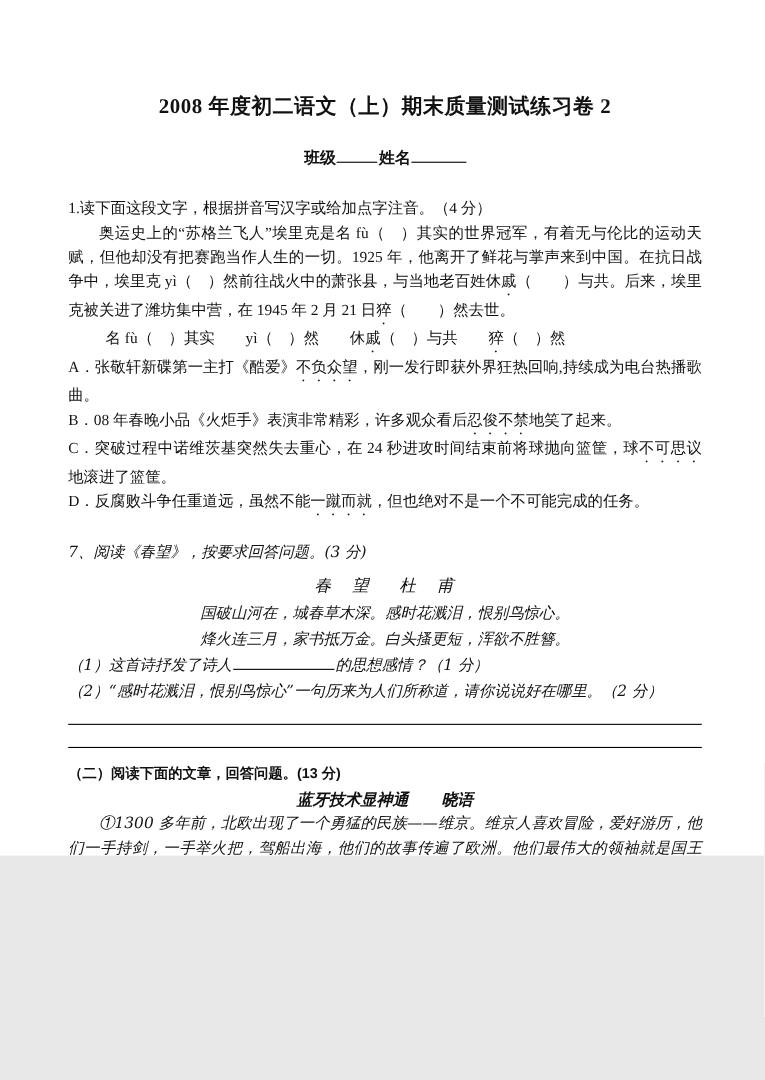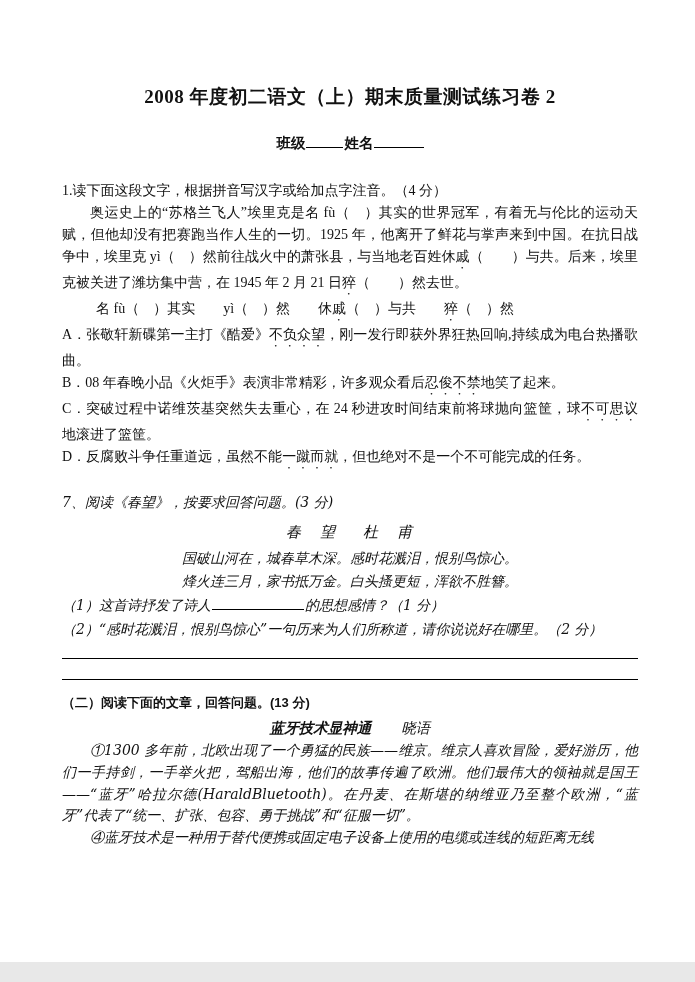--- a/index.html
+++ b/index.html
@@ -1,18 +1,18 @@
 <!DOCTYPE html>
 <html><head>
 <meta charset="utf-8">
 <style>
   * { margin:0; padding:0; box-sizing:border-box; }
   html,body { background:#e8e8e8; }
   .doc {
-    width:695px; height:962px; margin:0 auto; background:#ffffff;
+    width:695px; height:778px; margin:0 auto; background:#ffffff;
     color:#111111; font-family:"Liberation Serif","DejaVu Serif",serif;
     overflow:hidden; position:relative;
   }
   .inner { padding:84px 57px 0 62px; }
 
   .title {
     font-size:19px; font-weight:bold; text-align:center;
     letter-spacing:0.5px; margin-bottom:23px;
   }
   .fields { text-align:center; font-weight:bold; font-size:14.5px; margin-bottom:27px; }
@@ -42,21 +42,21 @@
 
   .rule { border:none; border-top:1.7px solid #000; margin:0; }
   .rule-1 { margin-top:17px; }
   .rule-2 { margin-top:20px; }
 
   .sec2-head {
     font-family:"Liberation Sans","DejaVu Sans",sans-serif;
     font-weight:bold; font-size:13px; margin-top:12px; line-height:22px;
   }
   .art-title { text-align:center; font-weight:bold; font-size:14.5px; line-height:23px; margin-top:2px; }
-  .art-author { font-weight:normal; margin-left:30px; }
+  .art-author { font-weight:bold; margin-left:30px; }
   .article p { line-height:21.8px; }
 </style>
 </head>
 <body>
 
 <div class="doc">
   <div class="inner">
 
     <h1 class="title">2008 年度初二语文（上）期末质量测试练习卷 2</h1>
 

